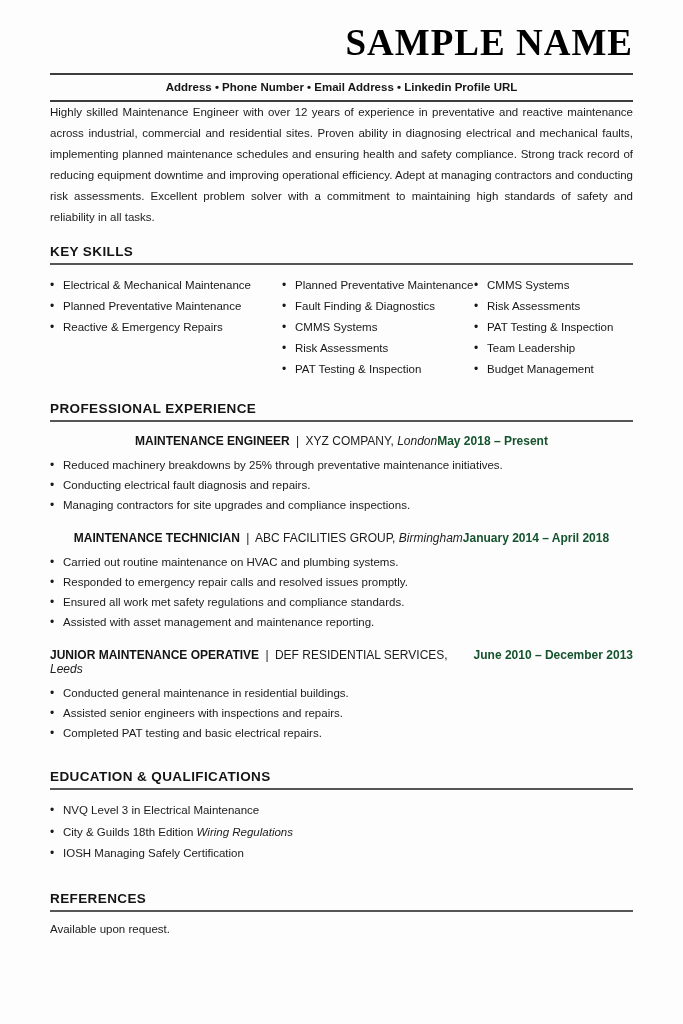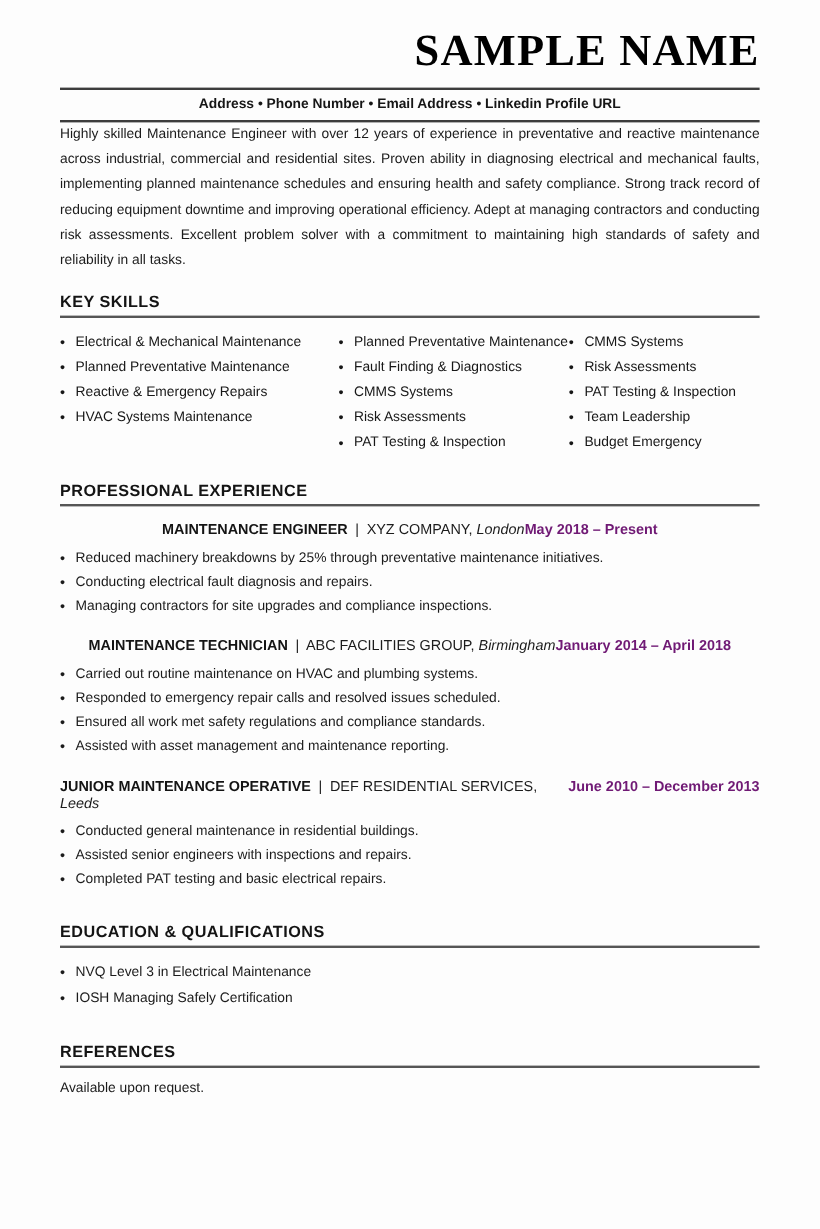--- a/index.html
+++ b/index.html
@@ -83,21 +83,21 @@
   .job-head {
     display: flex;
     justify-content: center;
     align-items: baseline;
     font-size: 12px;
   }
   .job-title { font-weight: 700; color: #141414; }
   .job-sep { font-weight: 400; padding: 0 3px; }
   .job-company { font-weight: 400; }
   .job-location { font-style: italic; font-weight: 400; }
-  .job-dates { font-weight: 700; white-space: nowrap; color: #701a75; }
+  .job-dates { font-weight: 700; white-space: nowrap; color: #14532d; }
   .bullets { margin-top: 7px; }
   .bullet {
     font-size: 11.5px;
     line-height: 20px;
     padding-left: 13px;
     position: relative;
     color: #1b1b1b;
   }
   .bullet::before {
     content: "•";
@@ -128,35 +128,34 @@
     <div class="profile-text">Highly skilled Maintenance Engineer with over 12 years of experience in preventative and reactive maintenance across industrial, commercial and residential sites. Proven ability in diagnosing electrical and mechanical faults, implementing planned maintenance schedules and ensuring health and safety compliance. Strong track record of reducing equipment downtime and improving operational efficiency. Adept at managing contractors and conducting risk assessments. Excellent problem solver with a commitment to maintaining high standards of safety and reliability in all tasks.</div>
   </div>
 
   <div class="section">
     <div class="sec-heading skills-heading">KEY SKILLS</div>
     <div class="skills-grid">
       <div class="skills-col">
         <div class="skill-item">Electrical &amp; Mechanical Maintenance</div>
         <div class="skill-item">Planned Preventative Maintenance</div>
         <div class="skill-item">Reactive &amp; Emergency Repairs</div>
-        <div class="skill-item">HVAC Systems Maintenance</div>
       </div>
       <div class="skills-col">
         <div class="skill-item">Planned Preventative Maintenance</div>
         <div class="skill-item">Fault Finding &amp; Diagnostics</div>
         <div class="skill-item">CMMS Systems</div>
         <div class="skill-item">Risk Assessments</div>
         <div class="skill-item">PAT Testing &amp; Inspection</div>
       </div>
       <div class="skills-col">
         <div class="skill-item">CMMS Systems</div>
         <div class="skill-item">Risk Assessments</div>
         <div class="skill-item">PAT Testing &amp; Inspection</div>
         <div class="skill-item">Team Leadership</div>
-        <div class="skill-item">Budget Emergency</div>
+        <div class="skill-item">Budget Management</div>
       </div>
     </div>
   </div>
 
   <div class="section">
     <div class="sec-heading exp-heading">PROFESSIONAL EXPERIENCE</div>
 
     <div class="job job-first">
       <div class="job-head">
         <div>
@@ -179,21 +178,21 @@
         <div>
           <span class="job-title">MAINTENANCE TECHNICIAN</span>
           <span class="job-sep">|</span>
           <span class="job-company">ABC FACILITIES GROUP,</span>
           <span class="job-location">Birmingham</span>
         </div>
         <div class="job-dates">January 2014 – April 2018</div>
       </div>
       <div class="bullets">
         <div class="bullet">Carried out routine maintenance on HVAC and plumbing systems.</div>
-        <div class="bullet">Responded to emergency repair calls and resolved issues scheduled.</div>
+        <div class="bullet">Responded to emergency repair calls and resolved issues promptly.</div>
         <div class="bullet">Ensured all work met safety regulations and compliance standards.</div>
         <div class="bullet">Assisted with asset management and maintenance reporting.</div>
       </div>
     </div>
 
     <div class="job job-gap">
       <div class="job-head">
         <div>
           <span class="job-title">JUNIOR MAINTENANCE OPERATIVE</span>
           <span class="job-sep">|</span>
@@ -207,20 +206,21 @@
         <div class="bullet">Assisted senior engineers with inspections and repairs.</div>
         <div class="bullet">Completed PAT testing and basic electrical repairs.</div>
       </div>
     </div>
   </div>
 
   <div class="section">
     <div class="sec-heading edu-heading">EDUCATION &amp; QUALIFICATIONS</div>
     <div class="bullets edu-bullets">
       <div class="bullet"><span>NVQ Level 3 in Electrical Maintenance</span><span class="italic"></span></div>
+      <div class="bullet"><span>City &amp; Guilds 18th Edition </span><span class="italic">Wiring Regulations</span></div>
       <div class="bullet"><span>IOSH Managing Safely Certification</span><span class="italic"></span></div>
     </div>
   </div>
 
   <div class="section">
     <div class="sec-heading ref-heading">REFERENCES</div>
     <div class="ref-text">Available upon request.</div>
   </div>
 
 </div>

